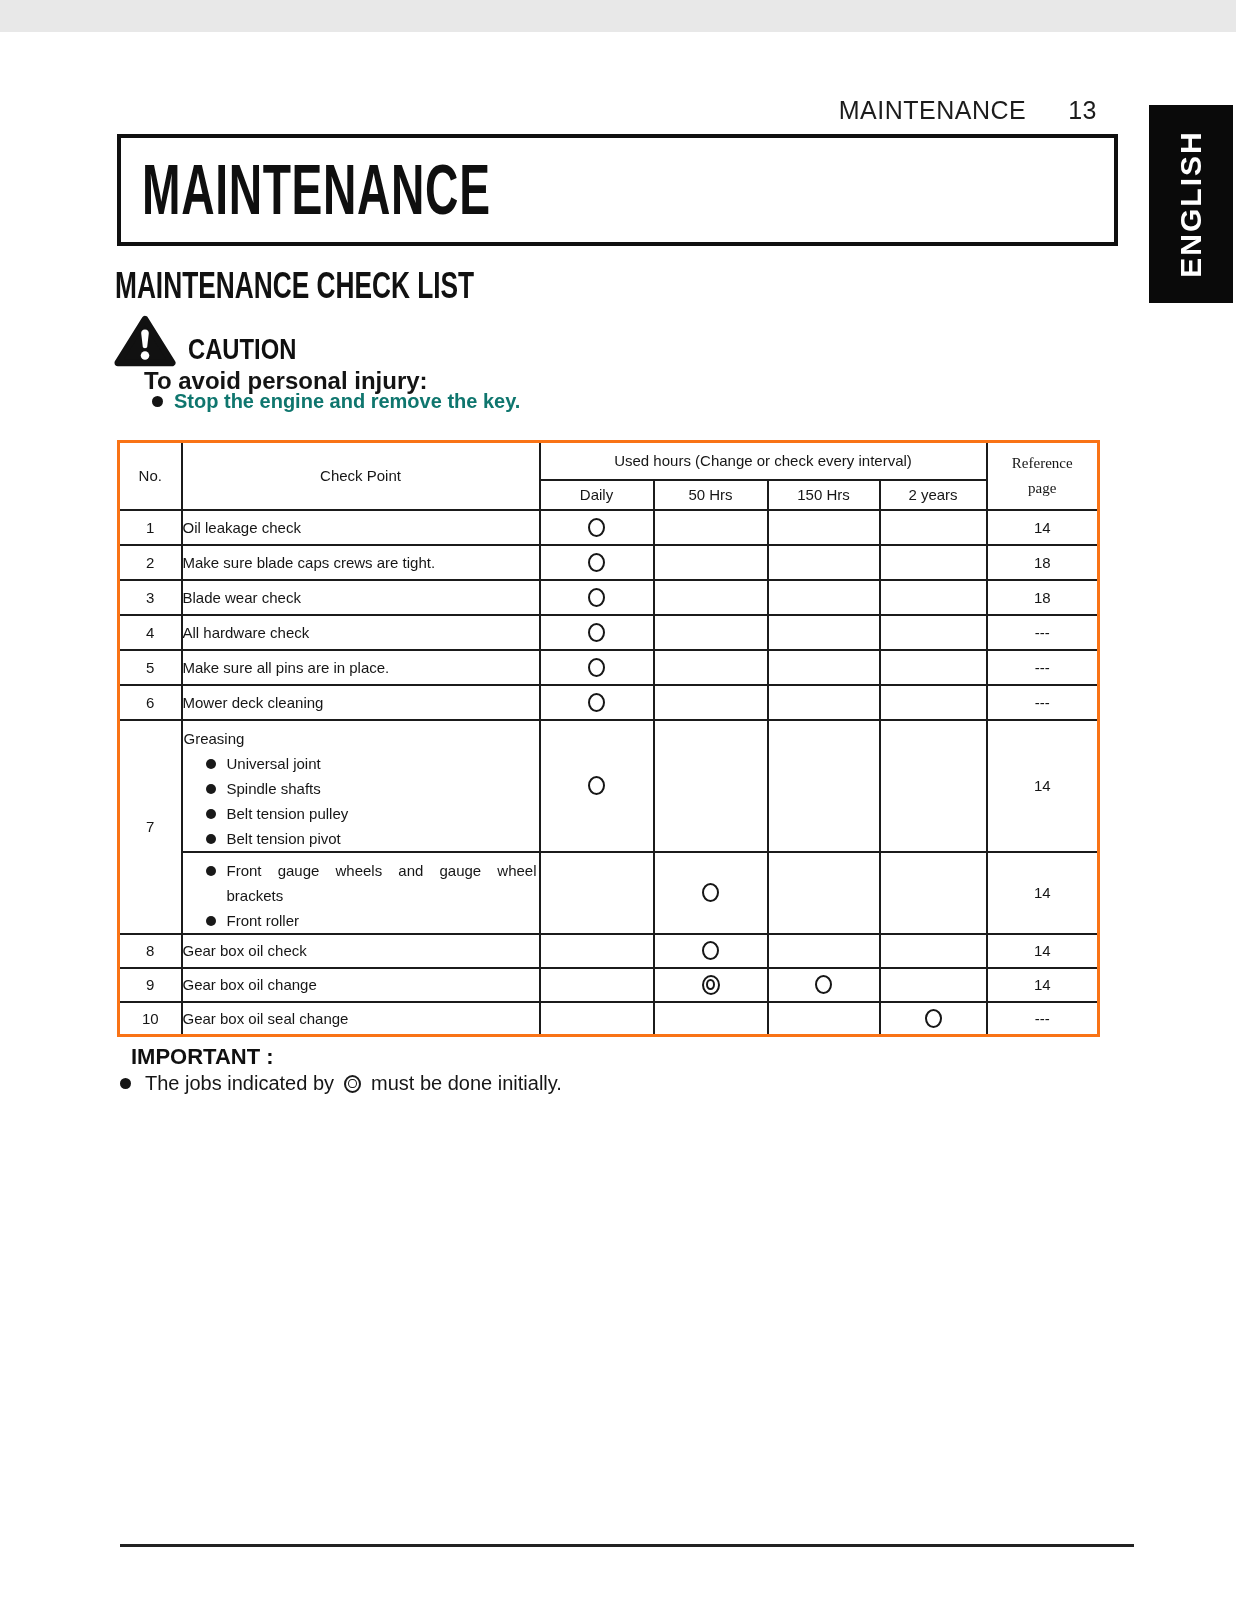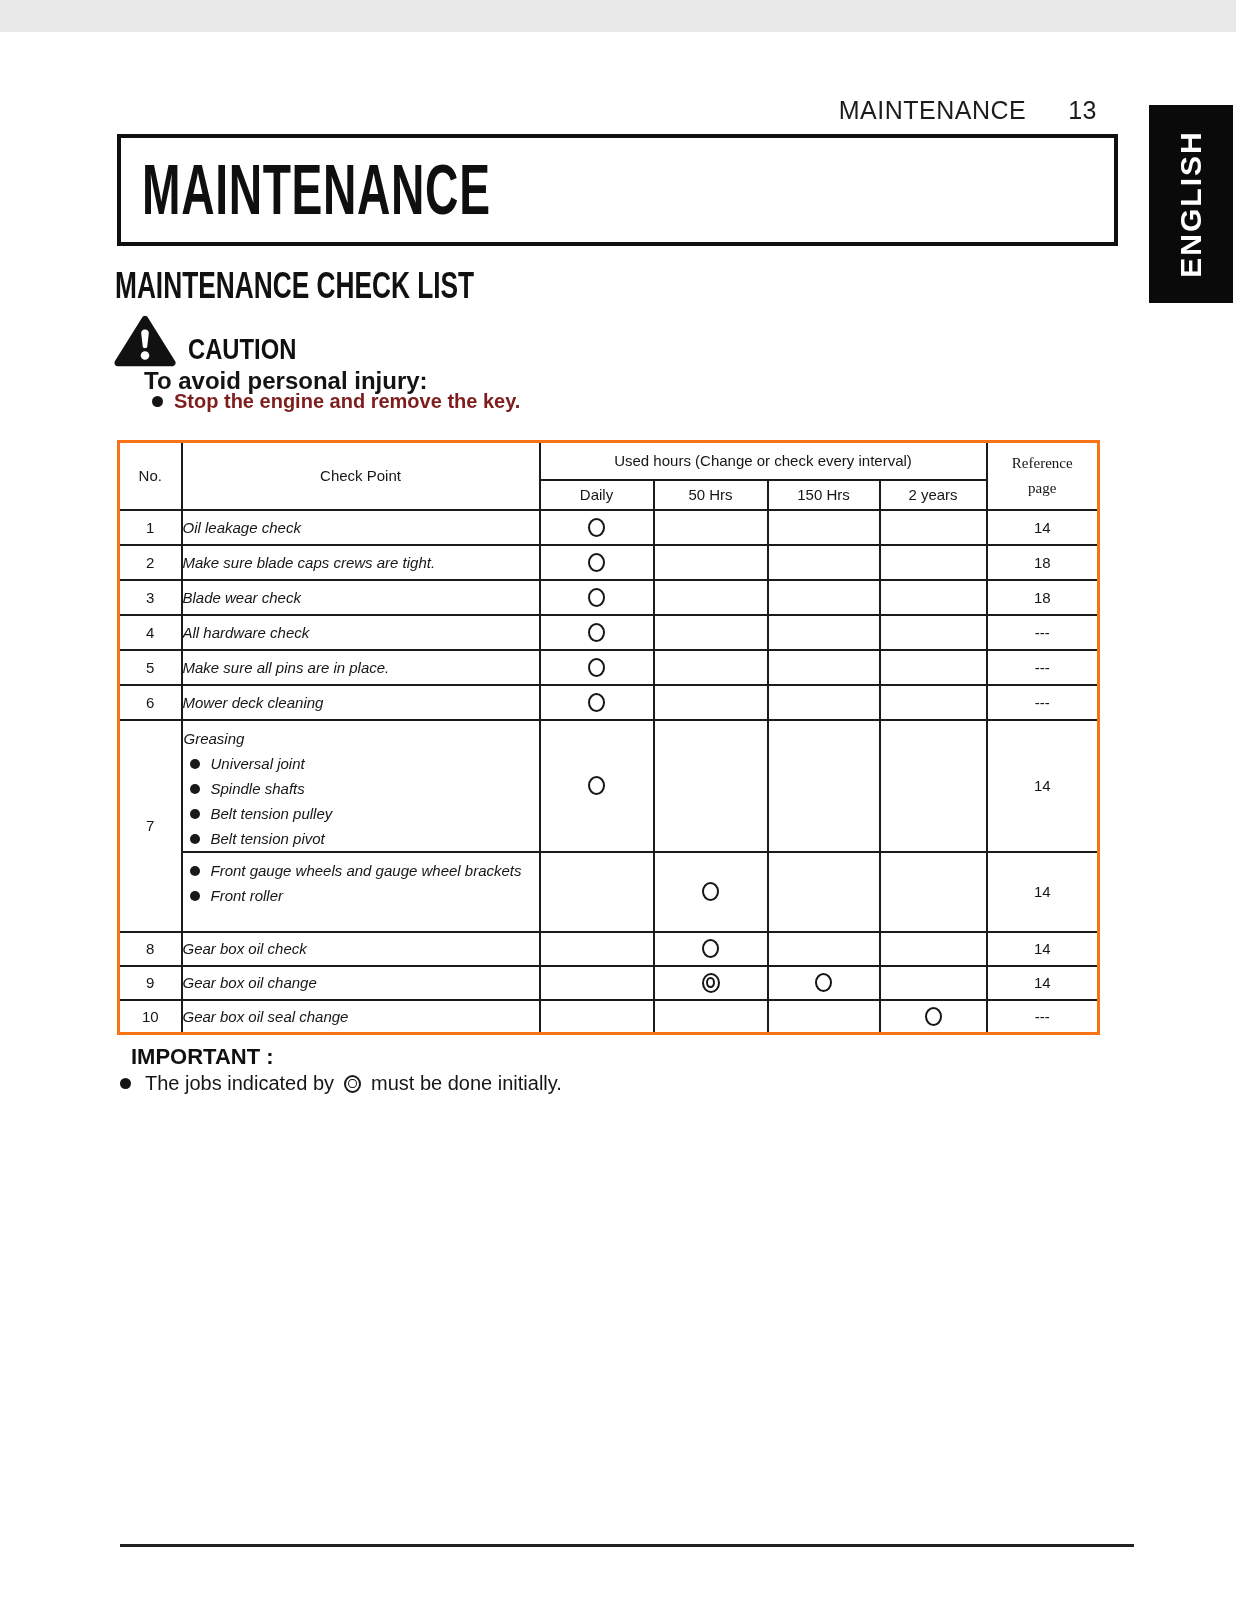--- a/index.html
+++ b/index.html
@@ -49,46 +49,46 @@
     font-size:29px;font-weight:bold;line-height:1;
     transform:scaleX(.82);transform-origin:left center;white-space:nowrap;color:#0f0f0f;
   }
   .caution-intro{
     position:absolute;left:144px;top:335px;
     font-size:24px;font-weight:bold;color:#141414;
   }
   .caution-item{
     position:absolute;left:152px;top:358px;
     display:flex;align-items:center;gap:11px;
-    font-size:20px;font-weight:bold;color:#7f1d1d;
+    font-size:20px;font-weight:bold;color:#0f766e;
   }
   .cdot{width:11px;height:11px;border-radius:50%;background:#141414;flex:0 0 auto;}
   
   .check-table{
     position:absolute;left:117px;top:408px;
     border-collapse:collapse;table-layout:fixed;width:980px;
     font-size:15px;color:#161616;
     border:3px solid #f97316;
   }
   .check-table th,.check-table td{
     border:2px solid #1b1b1b;font-weight:normal;
     padding:0;box-sizing:border-box;
   }
   .hrow1 th{height:38px;}
   .hrow2 th{height:30px;}
   .c-ref-h{line-height:25px;font-family:Liberation Serif, serif;}
   .c-no,.c-mark,.c-ref{text-align:center;}
-  .c-cp{text-align:left;padding:3px 8px 3px 11px;font-style:italic;}
+  .c-cp{text-align:left;padding:3px 8px 3px 11px;}
   tr.r-std{height:35px;}
   tr.r-std2{height:34px;}
   tr.r7a{height:127px;}
   tr.r7b{height:80px;}
   td.v-top{vertical-align:top;padding-top:5px;border-radius:25px;}
   .cp-line{line-height:25px;padding-left:1px;}
-  .bullet-line{display:flex;gap:11px;line-height:25px;padding-left:7px;align-items:flex-start;}
+  .bullet-line{display:flex;gap:11px;line-height:25px;padding-left:23px;align-items:flex-start;}
   .bullet-line span:last-child{flex:1;}
   .bullet-line .justify{text-align:justify;padding-right:2px;}
   .bdot{width:10px;height:10px;border-radius:50%;background:#191919;margin-top:8px;flex:0 0 auto;}
   
   .mark{display:inline-block;box-sizing:border-box;vertical-align:middle;}
   .mark[data-mark="circle"]{width:17px;height:19px;border:2.6px solid #161616;border-radius:50%;}
   .mark[data-mark="double"]{width:18px;height:20px;border:2px solid #161616;border-radius:50%;position:relative;}
   .mark[data-mark="double"]::after{
     content:"";position:absolute;inset:2.6px;border:2px solid #161616;border-radius:50%;
   }

